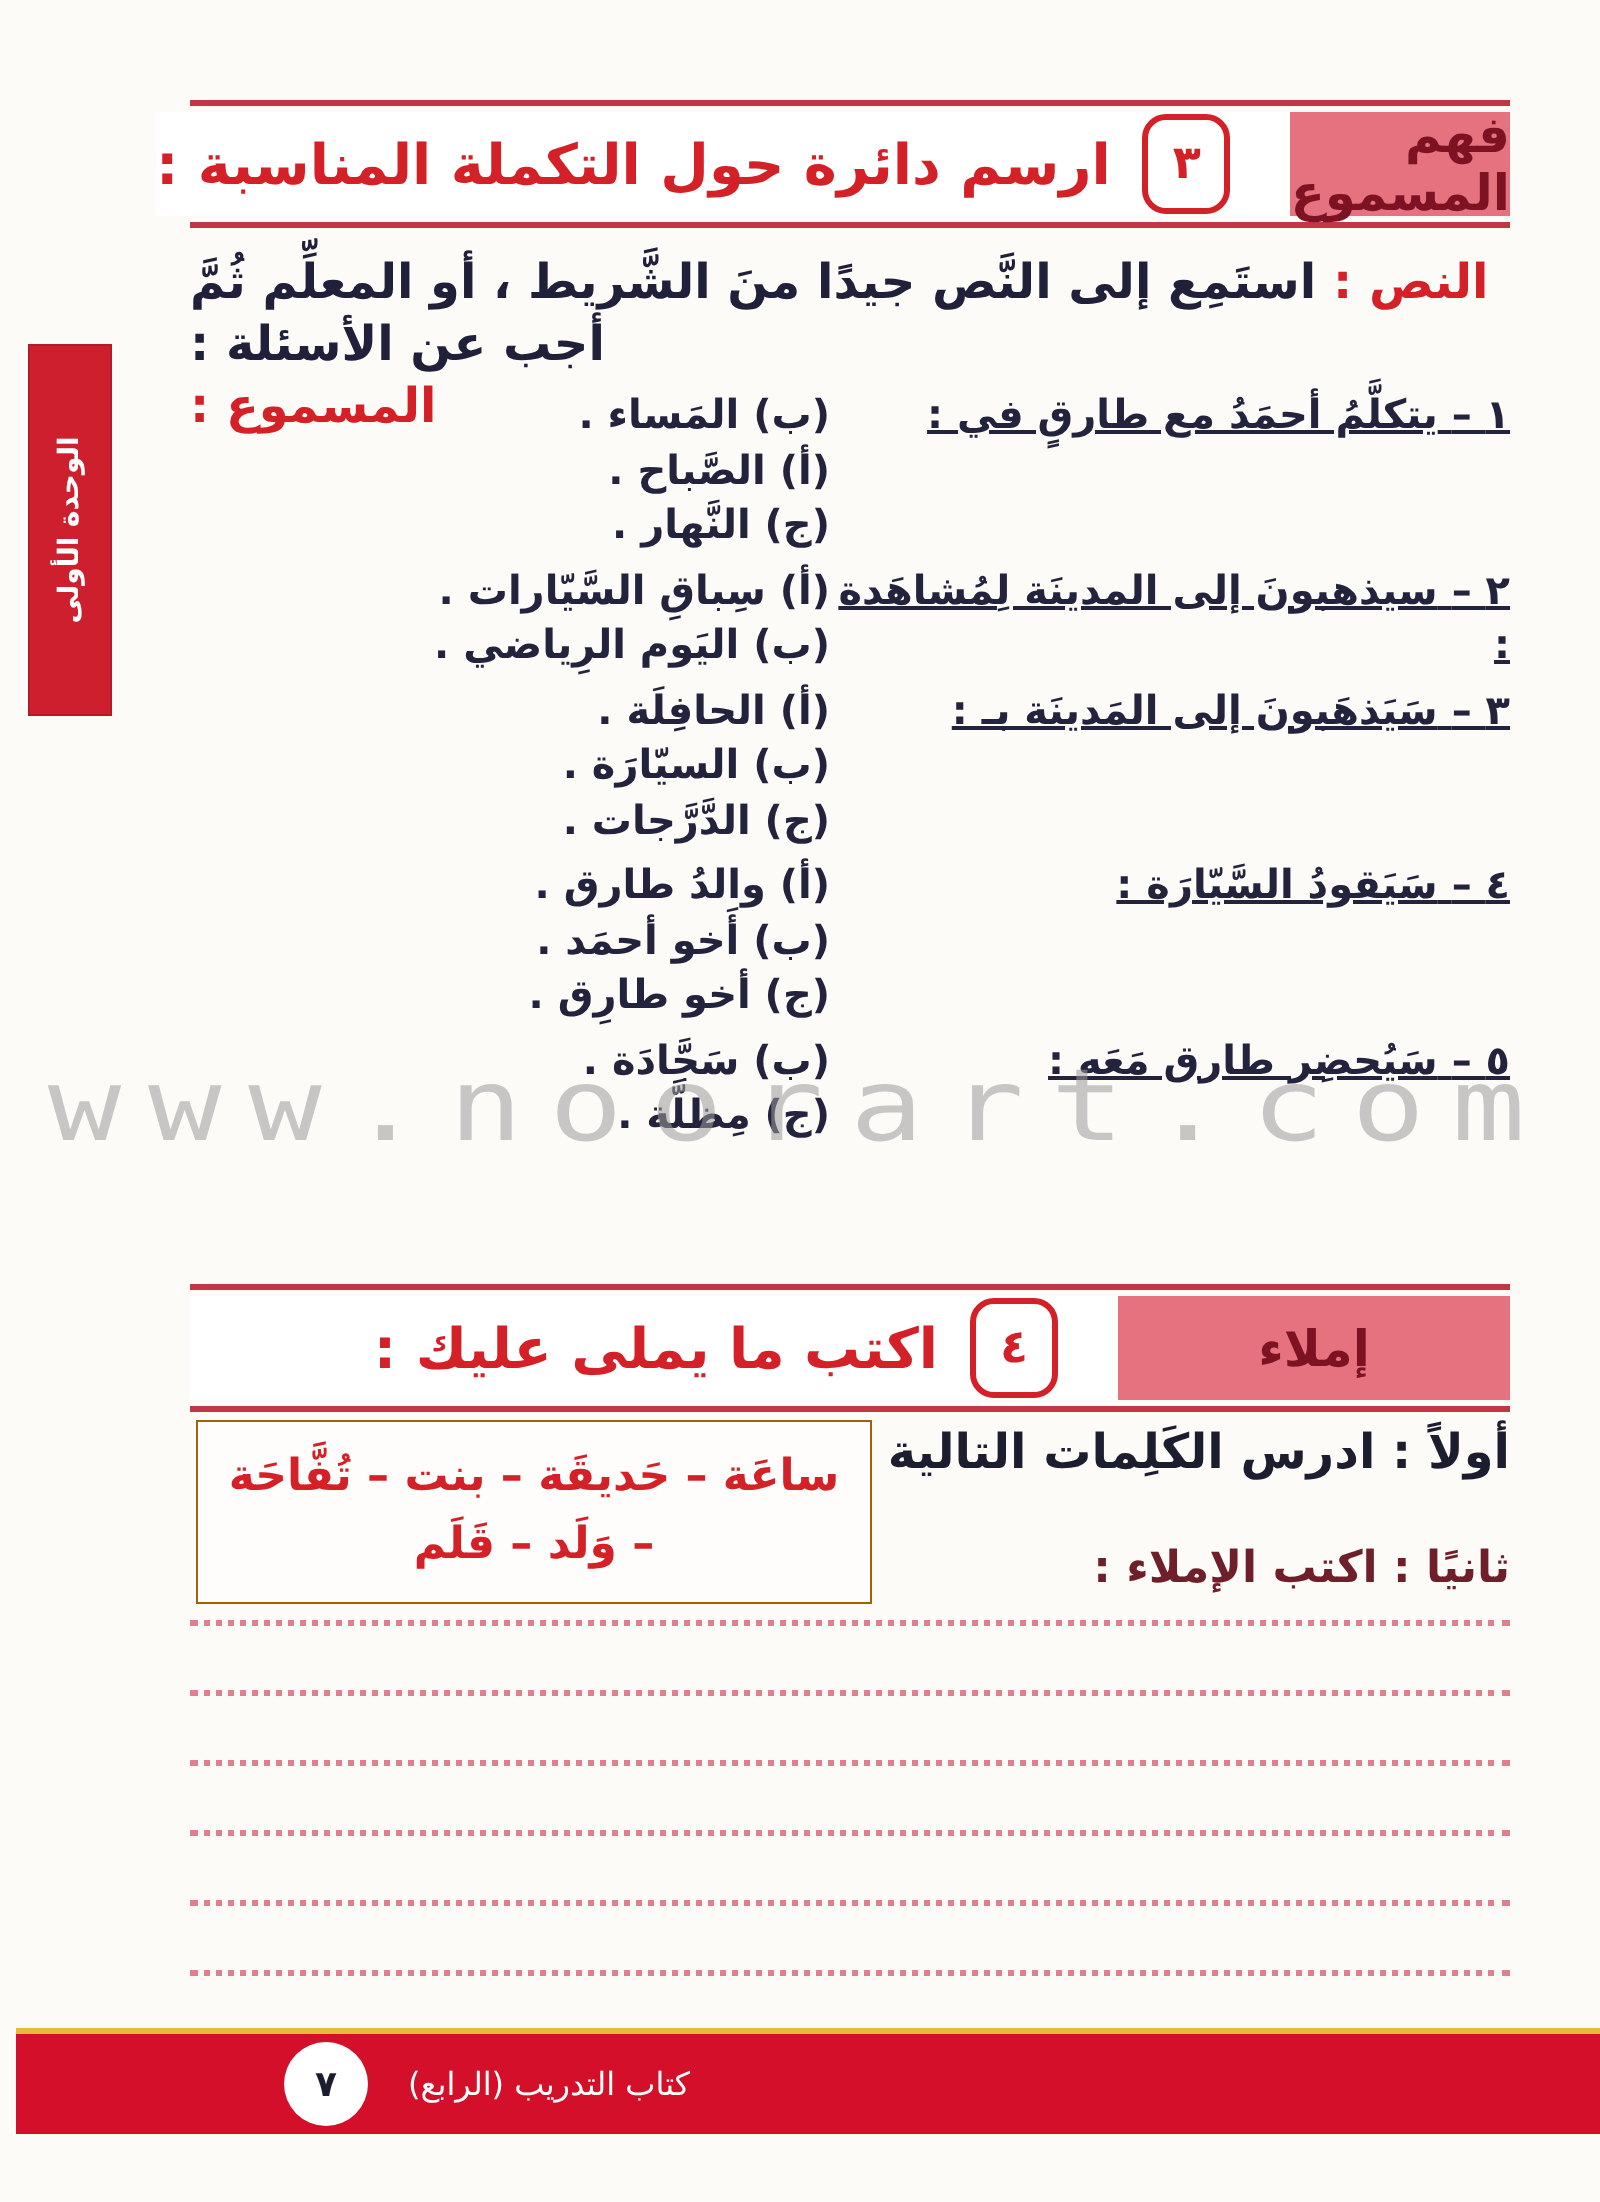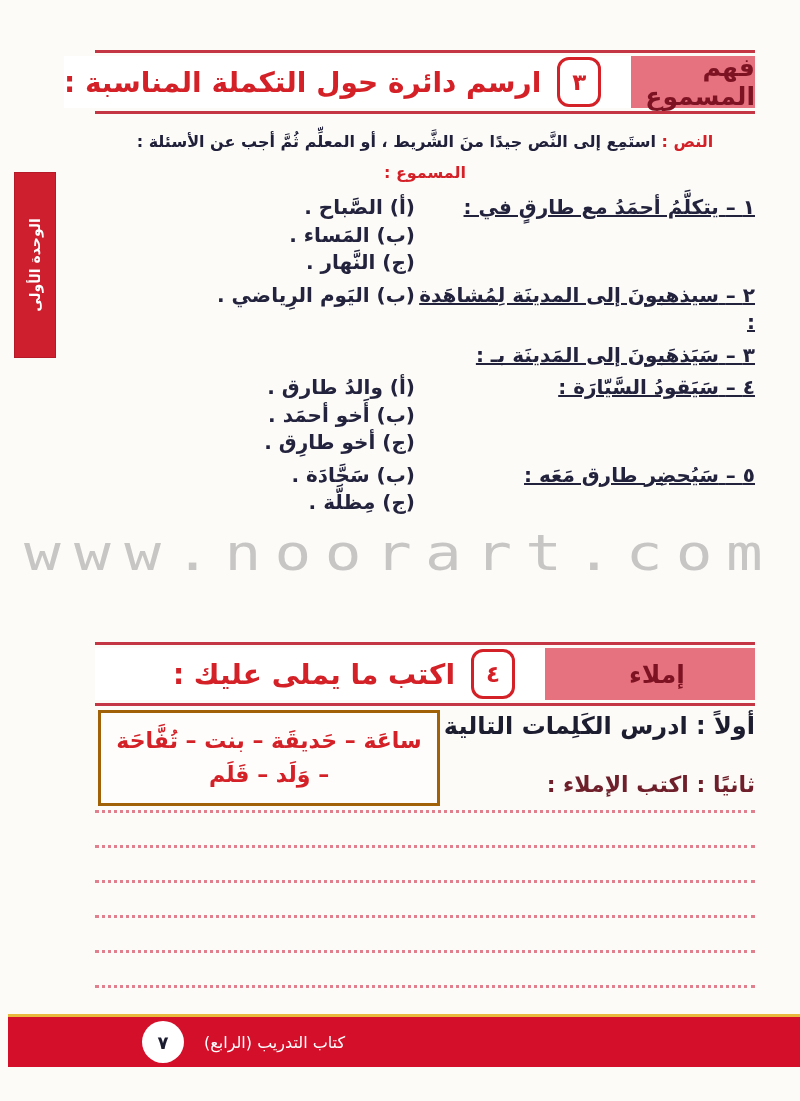--- a/index.html
+++ b/index.html
@@ -22,37 +22,37 @@
   .band-wrap {
     position:absolute; left:95px; width:660px;
     border-top:3px solid #c43644; border-bottom:3px solid #c43644;
     padding:3px 0;
   }
   #band3 { top:50px; }
   #band4 { top:642px; }
   .band { height:52px; background:#e7727f; display:flex; direction:rtl; }
   .band-label {
     width:196px; display:flex; align-items:center; justify-content:center;
-    color:#7d1322; font-size:25px; font-weight:bold;padding-left:14px;
+    color:#7d1322; font-size:25px; font-weight:bold;
   }
   .band-white {
     flex:1; background:#ffffff; display:flex; direction:rtl;
     align-items:center; padding-right:30px; gap:16px;
   }
   .badge {
     width:38px; height:44px; flex:0 0 38px;
     border:3px solid #d42027; border-radius:12px; background:#fff;
     display:flex; align-items:center; justify-content:center;
     color:#d42027; font-size:23px; font-weight:bold;
   }
   .band-title { color:#d42027; font-size:28px; font-weight:bold; white-space:nowrap; }
   
   .nass {
     position:absolute; left:95px; right:45px; top:126px;
-    direction:rtl; text-align:center; font-size:16px; font-weight:bold;
+    direction:rtl; text-align:left; font-size:24px; font-weight:bold;
     color:#20203a; line-height:31px;
   }
   .red-text { color:#d42027; }
   
   .questions {
     position:absolute; left:95px; right:45px; top:194px;
     direction:rtl; font-size:20px; font-weight:bold; color:#23233d;
   }
   .question { display:flex; margin-bottom:5px; }
   .q-line { width:340px; line-height:27.5px;text-decoration:underline; }
@@ -70,21 +70,21 @@
   .instr-first {
     position:absolute; right:45px; top:712px; direction:rtl;
     font-size:24px; font-weight:bold; color:#1d1d30; white-space:nowrap;
   }
   .instr-second {
     position:absolute; right:45px; top:772px; direction:rtl;
     font-size:22px; font-weight:bold; color:#6e1f29; white-space:nowrap;
   }
   .word-box {
     position:absolute; left:98px; top:710px; width:336px; height:90px;
-    border:3px solid #a16207; background:#fffdfb;
+    border:1px solid #a16207; background:#fffdfb;
     display:flex; flex-direction:column; align-items:center; justify-content:center;
     direction:rtl; color:#d42027; font-size:22px; font-weight:bold; line-height:34px;
   }
   
   .dotline {
     position:absolute; left:95px; right:45px; height:0;
     border-bottom:3.5px dotted #e0808f;
   }
   
   .footer {
@@ -128,40 +128,46 @@
 </div>
 
 <div class="questions">
 
   <div class="question">
     <div class="q-line">
       <span class="q-num">١ –</span>
       <span>يتكلَّمُ أحمَدُ مع طارقٍ في :</span>
     </div>
     <div class="q-opts">
+      <div class="q-opt">(ب) المَساء .</div>
       <div class="q-opt">(أ) الصَّباح .</div>
-      <div class="q-opt">(ب) المَساء .</div>
       <div class="q-opt">(ج) النَّهار .</div>
     </div>
   </div>
 
   <div class="question">
     <div class="q-line">
       <span class="q-num">٢ –</span>
       <span>سيذهبونَ إلى المدينَة لِمُشاهَدة :</span>
     </div>
     <div class="q-opts">
+      <div class="q-opt">(أ) سِباقِ السَّيّارات .</div>
       <div class="q-opt">(ب) اليَوم الرِياضي .</div>
     </div>
   </div>
 
   <div class="question">
     <div class="q-line">
       <span class="q-num">٣ –</span>
       <span>سَيَذهَبونَ إلى المَدينَة بـ :</span>
+    </div>
+    <div class="q-opts">
+      <div class="q-opt">(أ) الحافِلَة .</div>
+      <div class="q-opt">(ب) السيّارَة .</div>
+      <div class="q-opt">(ج) الدَّرَّجات .</div>
     </div>
   </div>
 
   <div class="question">
     <div class="q-line">
       <span class="q-num">٤ –</span>
       <span>سَيَقودُ السَّيّارَة :</span>
     </div>
     <div class="q-opts">
       <div class="q-opt">(أ) والدُ طارق .</div>

